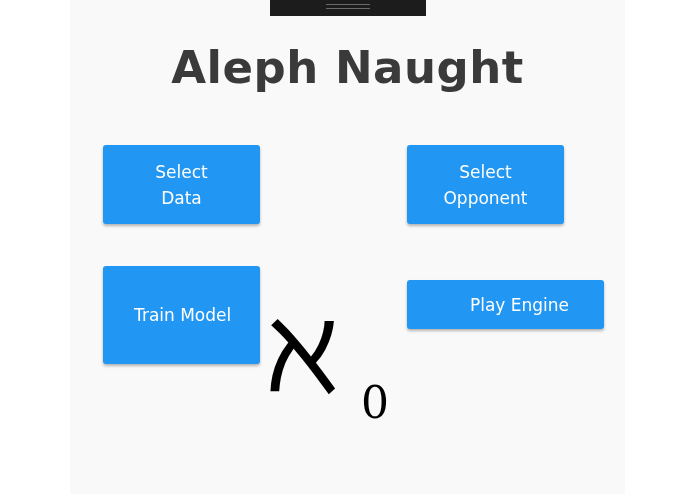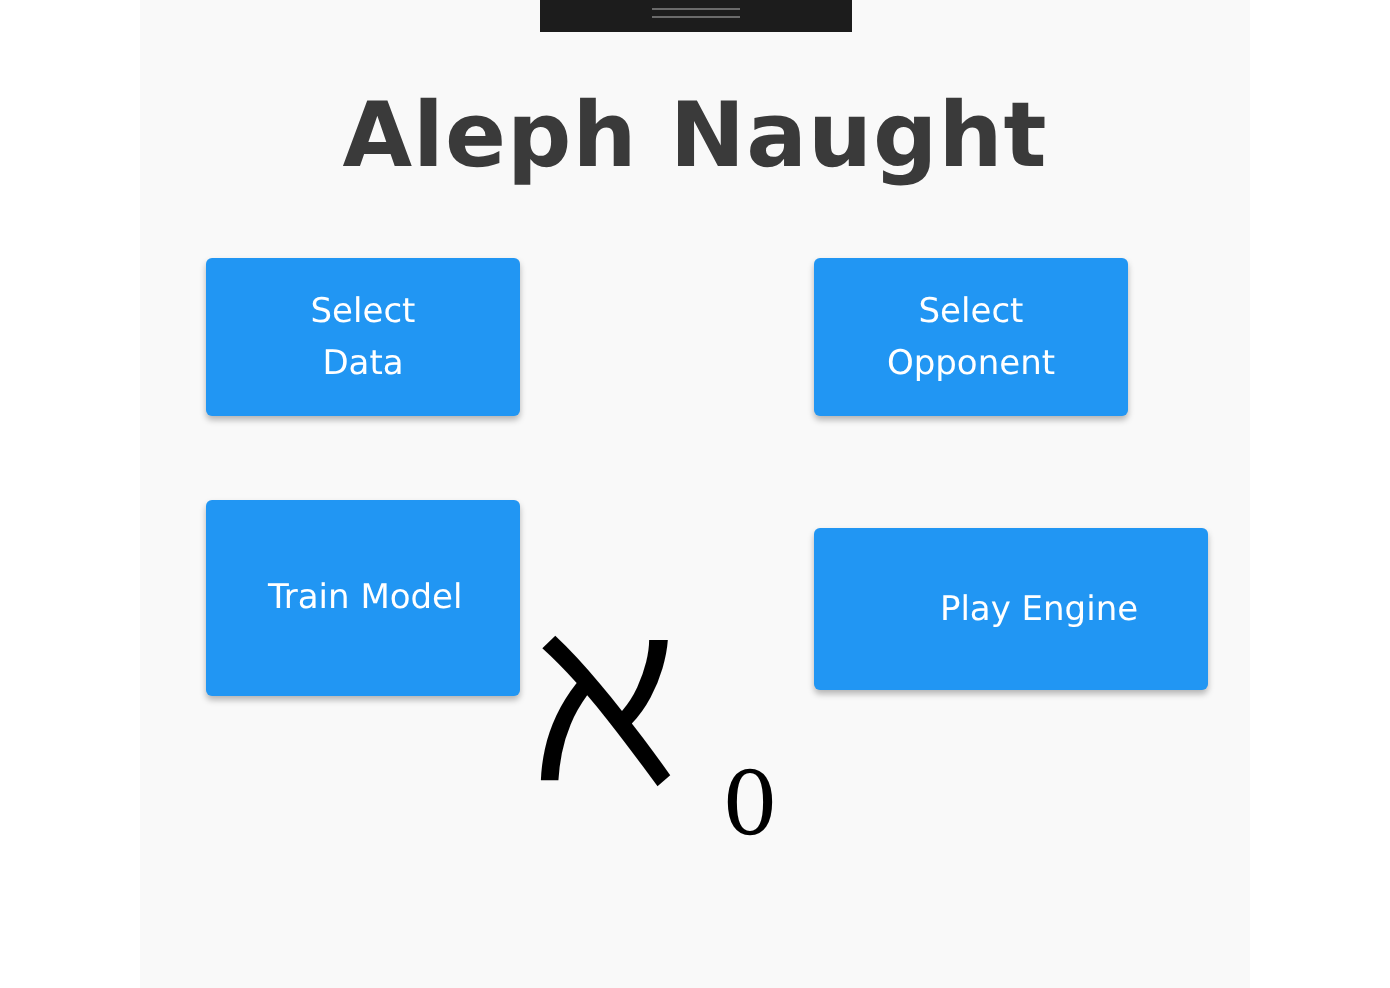--- a/index.html
+++ b/index.html
@@ -23,26 +23,26 @@
   .title {
     position: absolute; left: 0; width: 695px; top: 38px; text-align: center;
     font-family: "DejaVu Sans", sans-serif; font-weight: bold; font-size: 45px;
     color: #3a3a3a; letter-spacing: 0.5px; margin: 0; line-height: 60px;
   }
   .btn {
     position: absolute; background: #2196f3; color: #ffffff; border: none; border-radius: 3px;
     box-shadow: 0 2px 3px rgba(0,0,0,0.28);
     font-family: "DejaVu Sans", sans-serif; font-size: 17px; font-weight: 500;
     display: flex; align-items: center; justify-content: center; text-align: center;
-    line-height: 26px; padding: 0; cursor: pointer; overflow: hidden; white-space: pre-line;
+    line-height: 26px; padding: 0; cursor: pointer; overflow: hidden; white-space: pre-line; margin-top: 16px;
   }
   .btn-select-data { left: 103px; top: 129px; width: 157px; height: 79px; }
   .btn-select-opponent { left: 407px; top: 129px; width: 157px; height: 79px; }
   .btn-train-model { left: 103px; top: 250px; width: 157px; height: 98px; justify-content: flex-start; padding-left: 31px; box-sizing: border-box; white-space: nowrap; }
-  .btn-play-engine { left: 407px; top: 264px; width: 197px; height: 81px; padding-left: 28px; }
+  .btn-play-engine { left: 407px; top: 264px; width: 197px; height: 49px; padding-left: 28px; }
   .logo {
     position: absolute; left: 266px; top: 290px; width: 130px; height: 140px;
     font-family: "DejaVu Serif", serif; color: #000;
   }
   .logo .aleph { position: absolute; left: 0; top: -10px; font-size: 120px; line-height: 140px; }
   .logo .sub { position: absolute; left: 95px; top: 88px; font-size: 44px; line-height: 50px; }
 </style>
 </head>
 <body>
 

